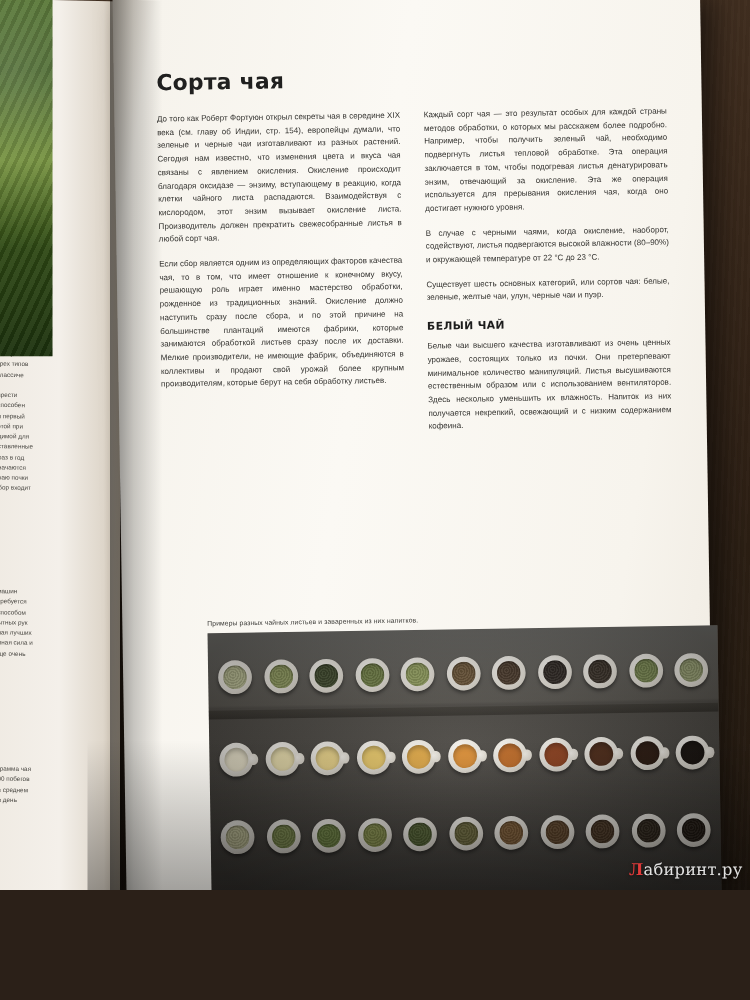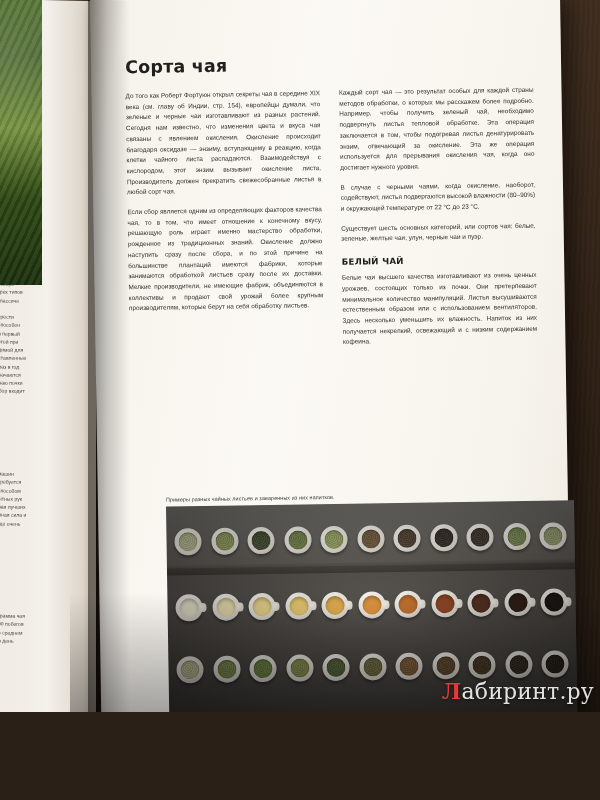--- a/index.html
+++ b/index.html
@@ -216,21 +216,21 @@
     background: radial-gradient(circle at 20% 40%, #f6f3ec, #d9d3c7);
     border-radius: 0 60% 60% 0;
   }
 
   
   .watermark {
     position: absolute;
     right: 6px;
     bottom: 8px;
     font-family: "DejaVu Serif", serif;
-    font-size: 22px;
+    font-size: 13px;
     color: rgba(255,255,255,.88);
     letter-spacing: .2px;
     text-shadow: 0 1px 3px rgba(0,0,0,.6);
   }
   .watermark .accent { color: #e03a3a; font-weight: bold; }
 
   .shadow-bottom {
     position: absolute;
     left: 70px;
     right: 0;

